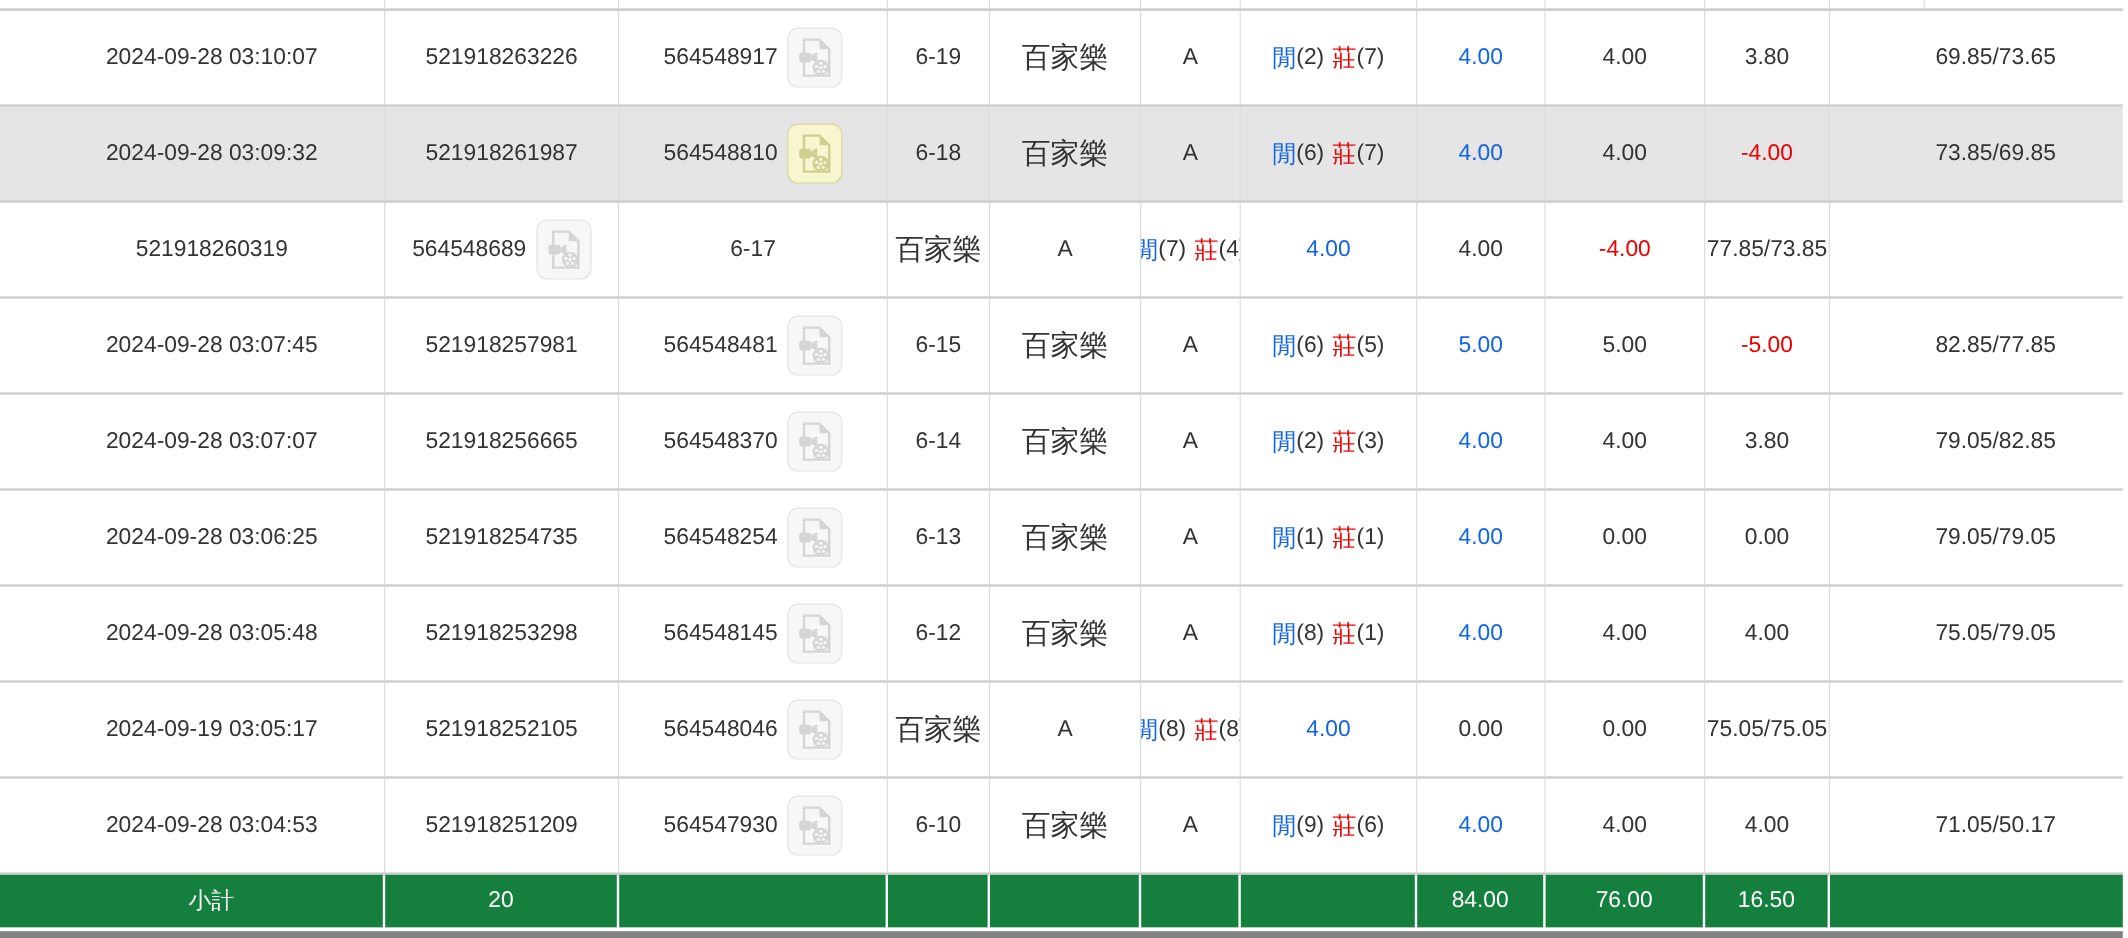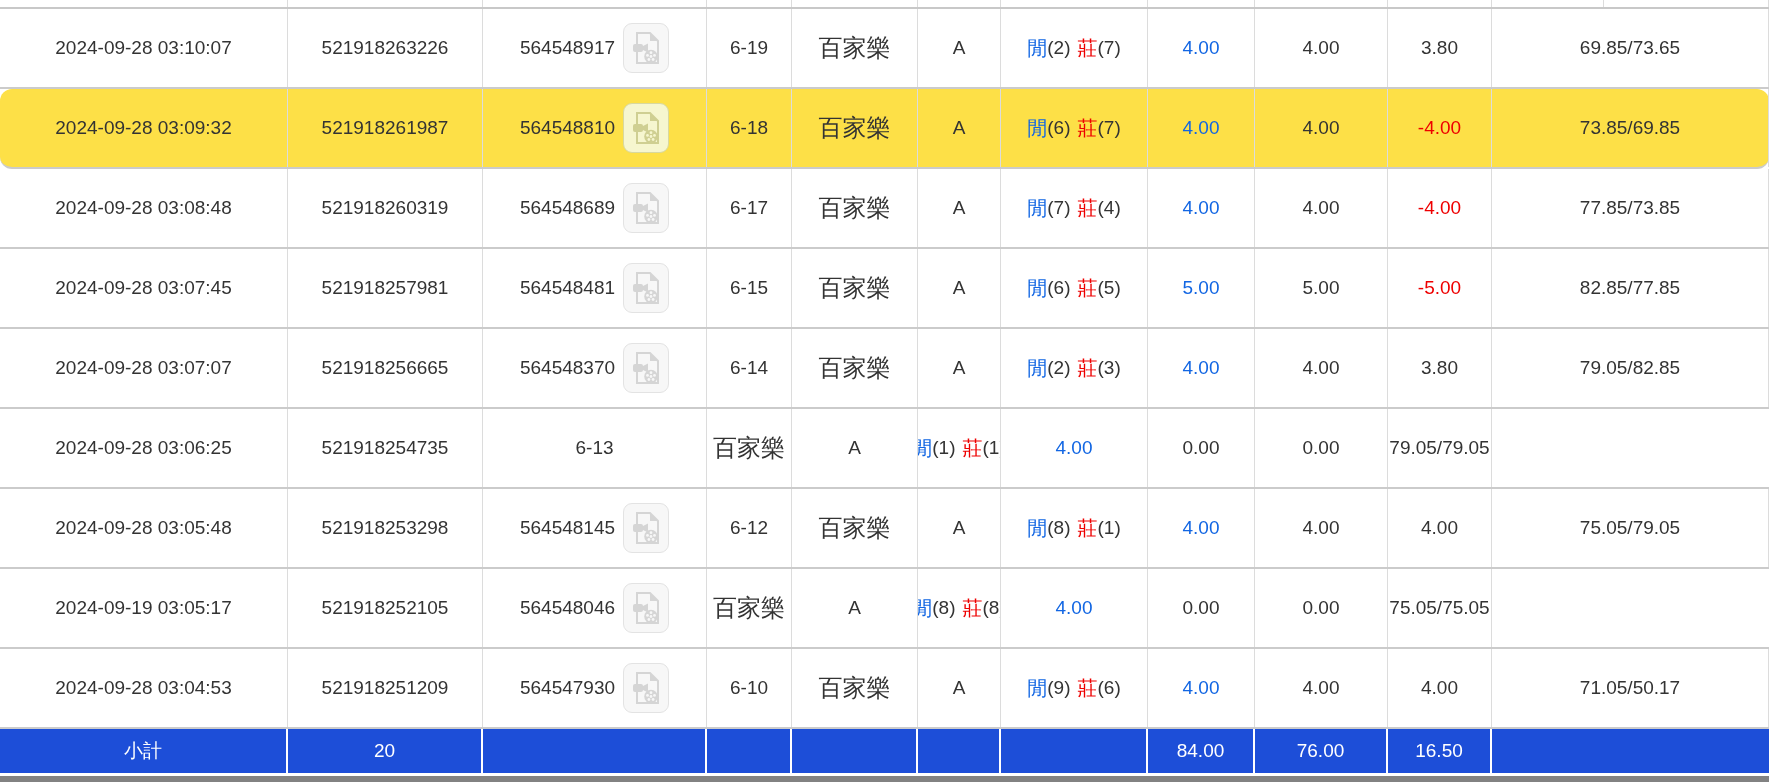--- a/index.html
+++ b/index.html
@@ -3,26 +3,26 @@
 <meta charset="utf-8">
 <style>
   html,body{margin:0;padding:0;background:#fff;}
   .viewport{
     position:relative; width:1773px; height:782px; overflow:hidden; background:#fff;
     font-family:"Liberation Sans","DejaVu Sans",sans-serif; color:#333;
   }
   .grid-row{
     display:grid;
     grid-template-columns:288px 195px 224px 85px 126px 83px 147px 107px 133px 104px 277px;
-    box-sizing:border-box; width:1769px;
+    box-sizing:border-box; width:1769px;padding-left:33px;
   }
   .row{ height:80px; border-bottom:2px solid #cbcbcb; background:#fff;
     --btn-bg:#f7f7f7; --btn-bd:#e3e3e3; --glyph:#d5d5d5;
   }
-  .row.highlight{ background:#fde047;border-radius:12px; --btn-bg:#f6f6cf; --btn-bd:#d8d89e; --glyph:#cfcf92; }
+  .row.highlight{ background:#e5e5e5; --btn-bg:#f6f6cf; --btn-bd:#d8d89e; --glyph:#cfcf92; }
   .cell{
     display:flex; align-items:center; justify-content:center;
     border-right:1px solid #dcdcdc; box-sizing:border-box;
     font-size:19px; white-space:nowrap; overflow:hidden;
   }
   .cjk{ font-size:24px; }
   .blue{ color:#1266E3; }
   .neg{ color:#EE0000; }
   .p{ color:#1266E3; font-size:20px; }
   .b{ color:#EE0000; font-size:20px; margin-left:7px; }
@@ -37,21 +37,21 @@
   }
   .vicon{ width:30px; height:34px; display:block; }
   .vicon .ln{ fill:none; stroke:var(--glyph); stroke-width:2; }
   .vicon .fl{ fill:var(--glyph); }
   .vicon .hole{ fill:var(--btn-bg); }
   
   .partial{ height:9px; border-bottom:2px solid #c8c8c8; position:relative; background:#fff; }
   .partial .cell{ border-right:1px solid #dcdcdc; }
   .stub{ position:absolute; left:1603px; top:0; width:1px; height:7px; background:#dcdcdc; }
   
-  .subtotal{ height:44px; background:#1d4ed8; border-bottom:none; }
+  .subtotal{ height:44px; background:#15803d; border-bottom:none; }
   .subtotal .cell{ border-right:2px solid #ffffff; color:#fff; font-size:19px; }
   .subtotal .cell:last-child{ border-right:none; }
   .gapline{ height:3px; width:1769px; background:#fff; }
   .nextstrip{ height:8px; width:1769px; background:#828282; }
 </style>
 </head>
 <body>
 
 <div class="viewport">
 
@@ -135,21 +135,20 @@
           <span class="score">(6)</span>
       <span class="b">莊</span>
           <span class="score">(7)</span>
     </div>
     <div class="cell blue">4.00</div>
     <div class="cell">4.00</div>
     <div class="cell neg">-4.00</div>
     <div class="cell">73.85/69.85</div>
   </div>
       <div class="grid-row row data">
-    <div class="cell">2024-09-28 03:08:48</div>
     <div class="cell">521918260319</div>
     <div class="cell roundcell">
       <span class="rid">564548689</span>
       <button class="vbtn">
         <svg class="vicon" viewBox="0 0 30 34" aria-hidden="true">
           <path class="ln" d="M6 2 H19 L27 10 V32 H6 Z"></path>
           <path class="fl" d="M19 2 V10 H27 Z"></path>
           <rect class="fl" x="2" y="13" width="10" height="8" rx="2"></rect>
           <path class="fl" d="M12 15 L17 12.5 V21.5 L12 19 Z"></path>
           <circle class="fl" cx="20" cy="25.5" r="6.8"></circle>
@@ -242,20 +241,38 @@
           <span class="score">(3)</span>
     </div>
     <div class="cell blue">4.00</div>
     <div class="cell">4.00</div>
     <div class="cell">3.80</div>
     <div class="cell">79.05/82.85</div>
   </div>
       <div class="grid-row row data">
     <div class="cell">2024-09-28 03:06:25</div>
     <div class="cell">521918254735</div>
+    <div class="cell roundcell">
+      <span class="rid">564548254</span>
+      <button class="vbtn">
+        <svg class="vicon" viewBox="0 0 30 34" aria-hidden="true">
+          <path class="ln" d="M6 2 H19 L27 10 V32 H6 Z"></path>
+          <path class="fl" d="M19 2 V10 H27 Z"></path>
+          <rect class="fl" x="2" y="13" width="10" height="8" rx="2"></rect>
+          <path class="fl" d="M12 15 L17 12.5 V21.5 L12 19 Z"></path>
+          <circle class="fl" cx="20" cy="25.5" r="6.8"></circle>
+          <circle class="hole" cx="20" cy="25.5" r="1.4"></circle>
+          <circle class="hole" cx="20" cy="21.7" r="1.4"></circle>
+          <circle class="hole" cx="16.5" cy="24.4" r="1.4"></circle>
+          <circle class="hole" cx="17.9" cy="28.5" r="1.4"></circle>
+          <circle class="hole" cx="22.1" cy="28.5" r="1.4"></circle>
+          <circle class="hole" cx="23.5" cy="24.4" r="1.4"></circle>
+        </svg>
+      </button>
+    </div>
     <div class="cell">6-13</div>
     <div class="cell cjk">百家樂</div>
     <div class="cell">A</div>
     <div class="cell">
       <span class="p">閒</span>
           <span class="score">(1)</span>
       <span class="b">莊</span>
           <span class="score">(1)</span>
     </div>
     <div class="cell blue">4.00</div>

